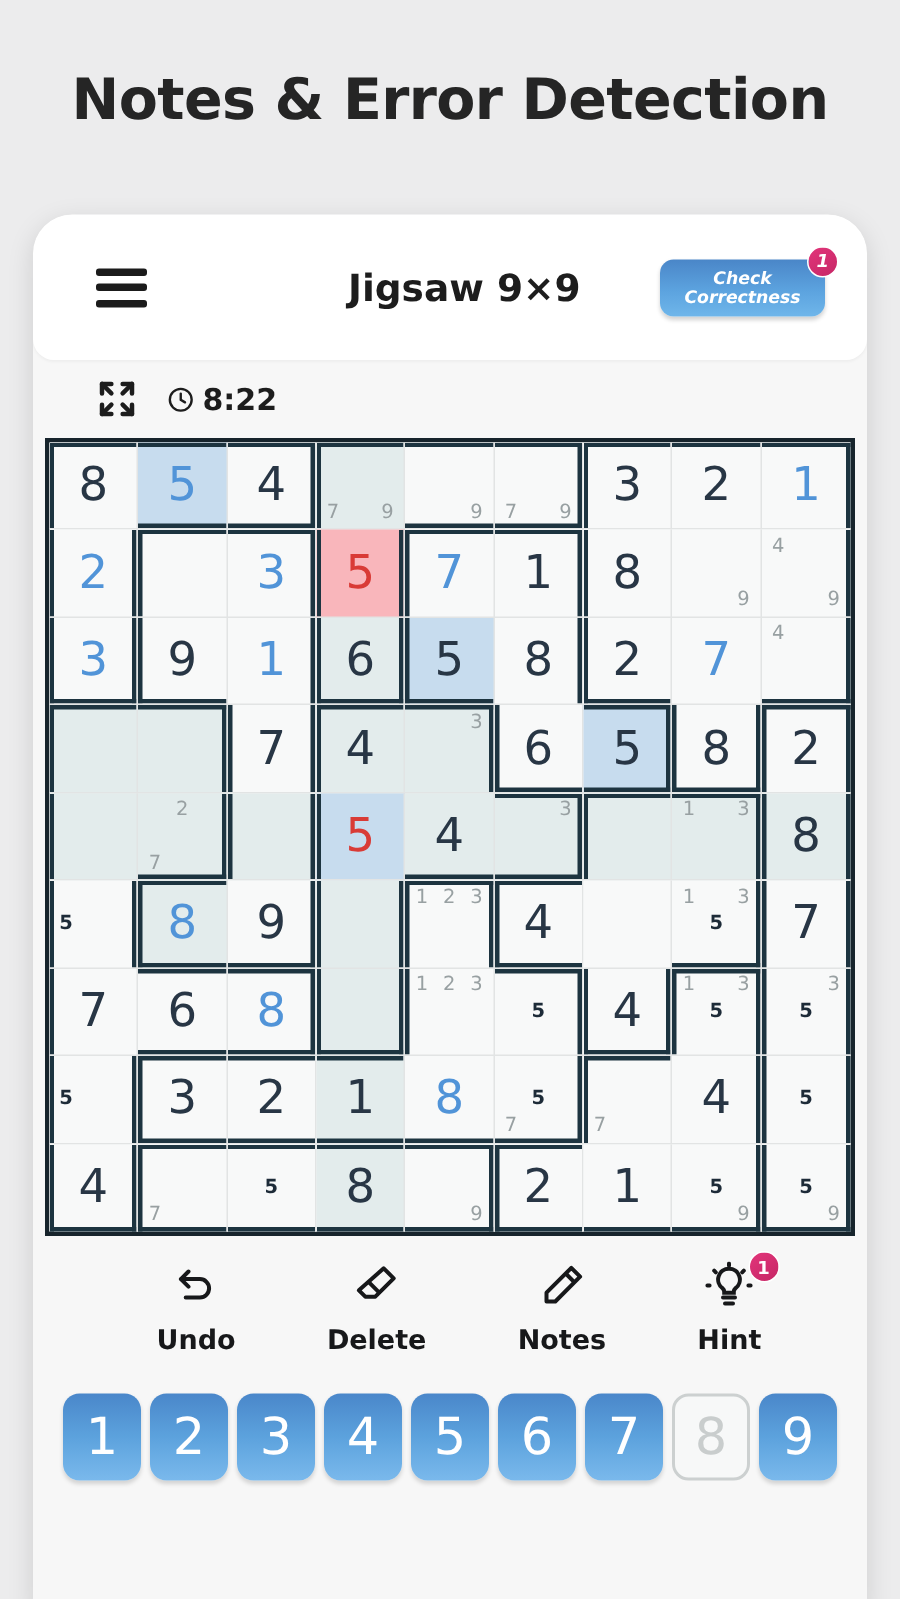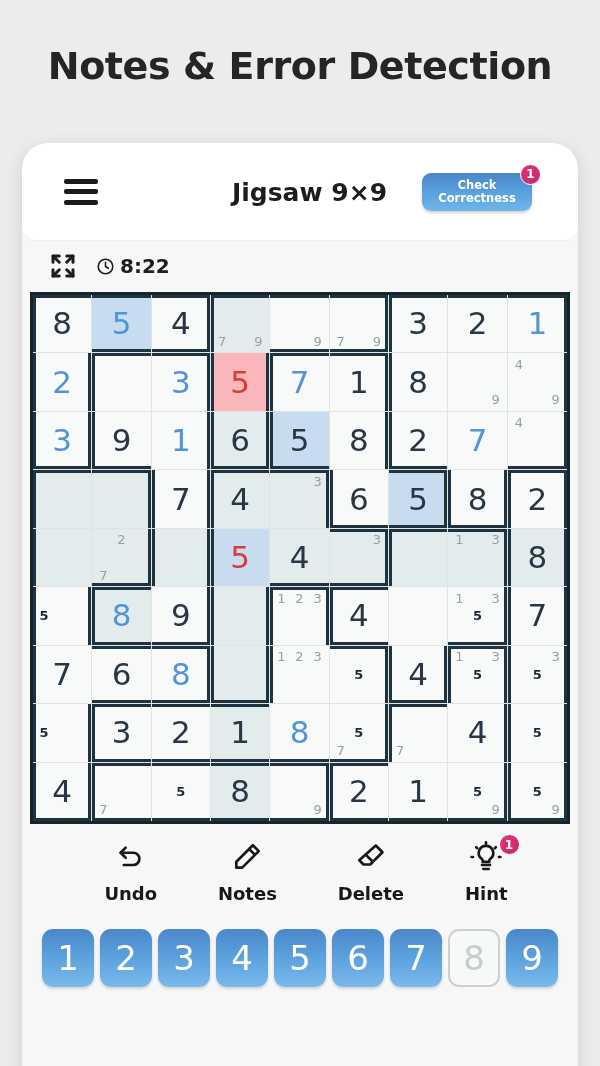--- a/index.html
+++ b/index.html
@@ -47,47 +47,48 @@
     cursor: pointer;
   }
   .hamburger span { display: block; height: 5px; border-radius: 2px; background: #1b1b1b; }
   .app-title {
     position: absolute; left: 0; right: 0; top: 50%;
     transform: translateY(-50%);
     text-align: center;
     font-size: 25px; font-weight: 700; color: #1d1d1d; margin-left: 19px;
   }
   .check-btn {
-    position: absolute; right: 46px; top: 50%;
+    position: absolute; right: 28px; top: 50%;
     transform: translateY(-50%);
     width: 110px; height: 38px;
     border-radius: 9px;
     background: linear-gradient(180deg, #4a86c8 0%, #5ca3df 55%, #6fb6ea 100%);
     box-shadow: 0 2px 3px rgba(0,0,0,0.18);
     display: flex; align-items: center; justify-content: center;
     cursor: pointer;
+    font-style: italic;
   }
   .check-btn-label {
     color: #ffffff; font-size: 11.5px; font-weight: 700;
     line-height: 1.12; text-align: center;
   }
   .badge {
     position: absolute;
     width: 21px; height: 21px; border-radius: 50%;
     background: linear-gradient(145deg,#e2357a,#c62766);
     color: #fff; font-size: 12px; font-weight: 700;
     display: flex; align-items: center; justify-content: center;
     border: 1.5px solid #fff;
   }
   .check-badge { right: -9px; top: -9px; }
 
   
   .statusbar {
     height: 52px; display: flex; align-items: center;
-    padding-left: 26px; gap: 18px;
+    padding-left: 41px; gap: 18px;
     background: #f7f7f7;
   }
   .fs-icon { width: 30px; height: 30px; cursor: pointer; }
   .timer { display: flex; align-items: center; gap: 5px; font-size: 20px; font-weight: 700; color: #1d1d1d; }
 
   
   .board-wrap { padding: 0 8px; }
   .board {
     width: 540px; height: 532px;
     border: 3px solid #17242c;
@@ -696,31 +697,31 @@
     <div class="tools" id="tools">
         <div class="tool">
           <div><svg width="32" height="32" viewBox="0 0 24 24" fill="none" stroke="#17181a" stroke-width="2" stroke-linecap="round" stroke-linejoin="round">
               <path d="M8 5L4.2 8.8 8 12.6"></path>
               <path d="M4.4 8.8h9.3a4.6 4.6 0 0 1 0 9.2H6.6"></path>
             </svg></div>
           <div class="tool-label">Undo</div>
         </div>
         <div class="tool">
           <div><svg width="32" height="32" viewBox="0 0 24 24" fill="none" stroke="#17181a" stroke-width="2" stroke-linejoin="round">
+              <path d="M15.6 3.4l5 5-9.2 9.2h-5l-3.2-3.2z"></path>
+              <path d="M8.4 10.6l5 5"></path>
+            </svg></div>
+          <div class="tool-label">Delete</div>
+        </div>
+        <div class="tool">
+          <div><svg width="32" height="32" viewBox="0 0 24 24" fill="none" stroke="#17181a" stroke-width="2" stroke-linejoin="round">
               <path d="M16.4 3.2l4.4 4.4L8.4 20H4v-4.4z"></path>
               <path d="M13.6 6l4.4 4.4"></path>
             </svg></div>
           <div class="tool-label">Notes</div>
-        </div>
-        <div class="tool">
-          <div><svg width="32" height="32" viewBox="0 0 24 24" fill="none" stroke="#17181a" stroke-width="2" stroke-linejoin="round">
-              <path d="M15.6 3.4l5 5-9.2 9.2h-5l-3.2-3.2z"></path>
-              <path d="M8.4 10.6l5 5"></path>
-            </svg></div>
-          <div class="tool-label">Delete</div>
         </div>
         <div class="tool">
           <div><svg width="32" height="32" viewBox="0 0 24 24" fill="none" stroke="#17181a" stroke-width="2" stroke-linecap="round">
               <path d="M9 18h6M10 21h4"></path>
               <path d="M12 3.6a5.4 5.4 0 0 0-3.3 9.7c.6.5.9 1.1.9 1.8v.5h4.8v-.5c0-.7.3-1.3.9-1.8A5.4 5.4 0 0 0 12 3.6z"></path>
               <path d="M12 1v1.1M4.6 4.6l.8.8M1.2 12h1.1M21.7 12h1.1M19.4 4.6l-.8.8"></path>
             </svg></div>
           <div class="tool-label">Hint</div>
           <div class="badge hint-badge">1</div>
         </div>

